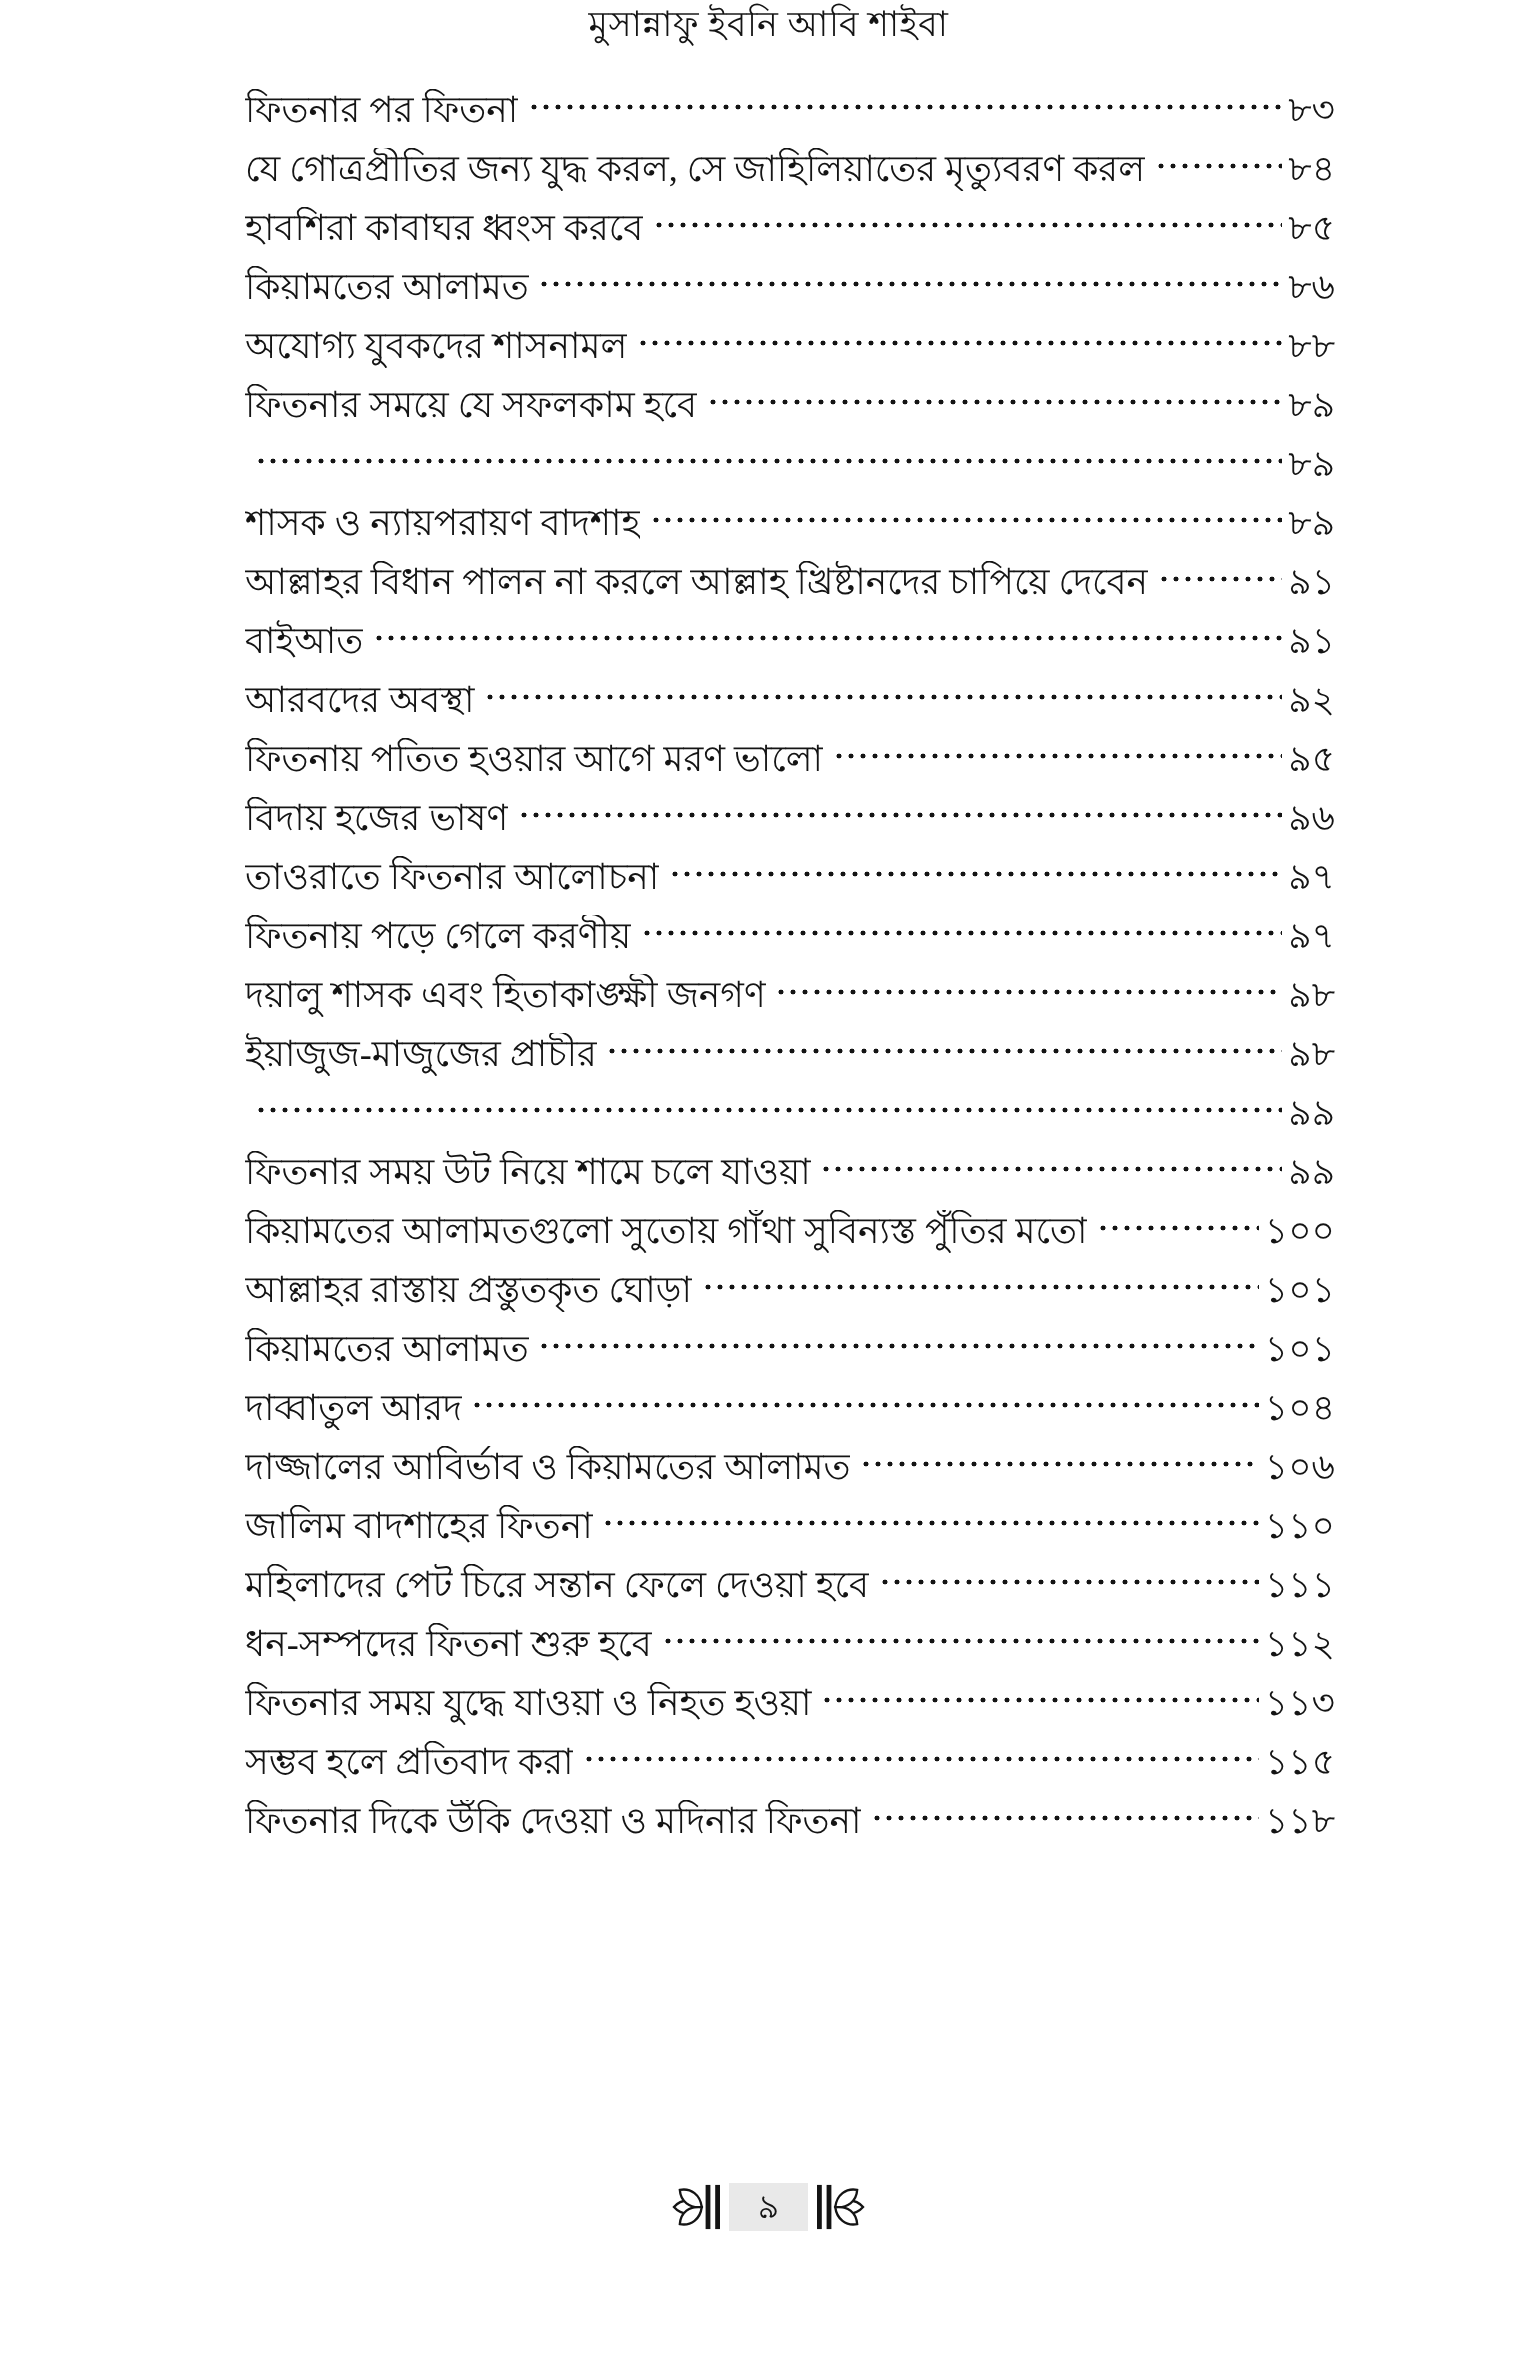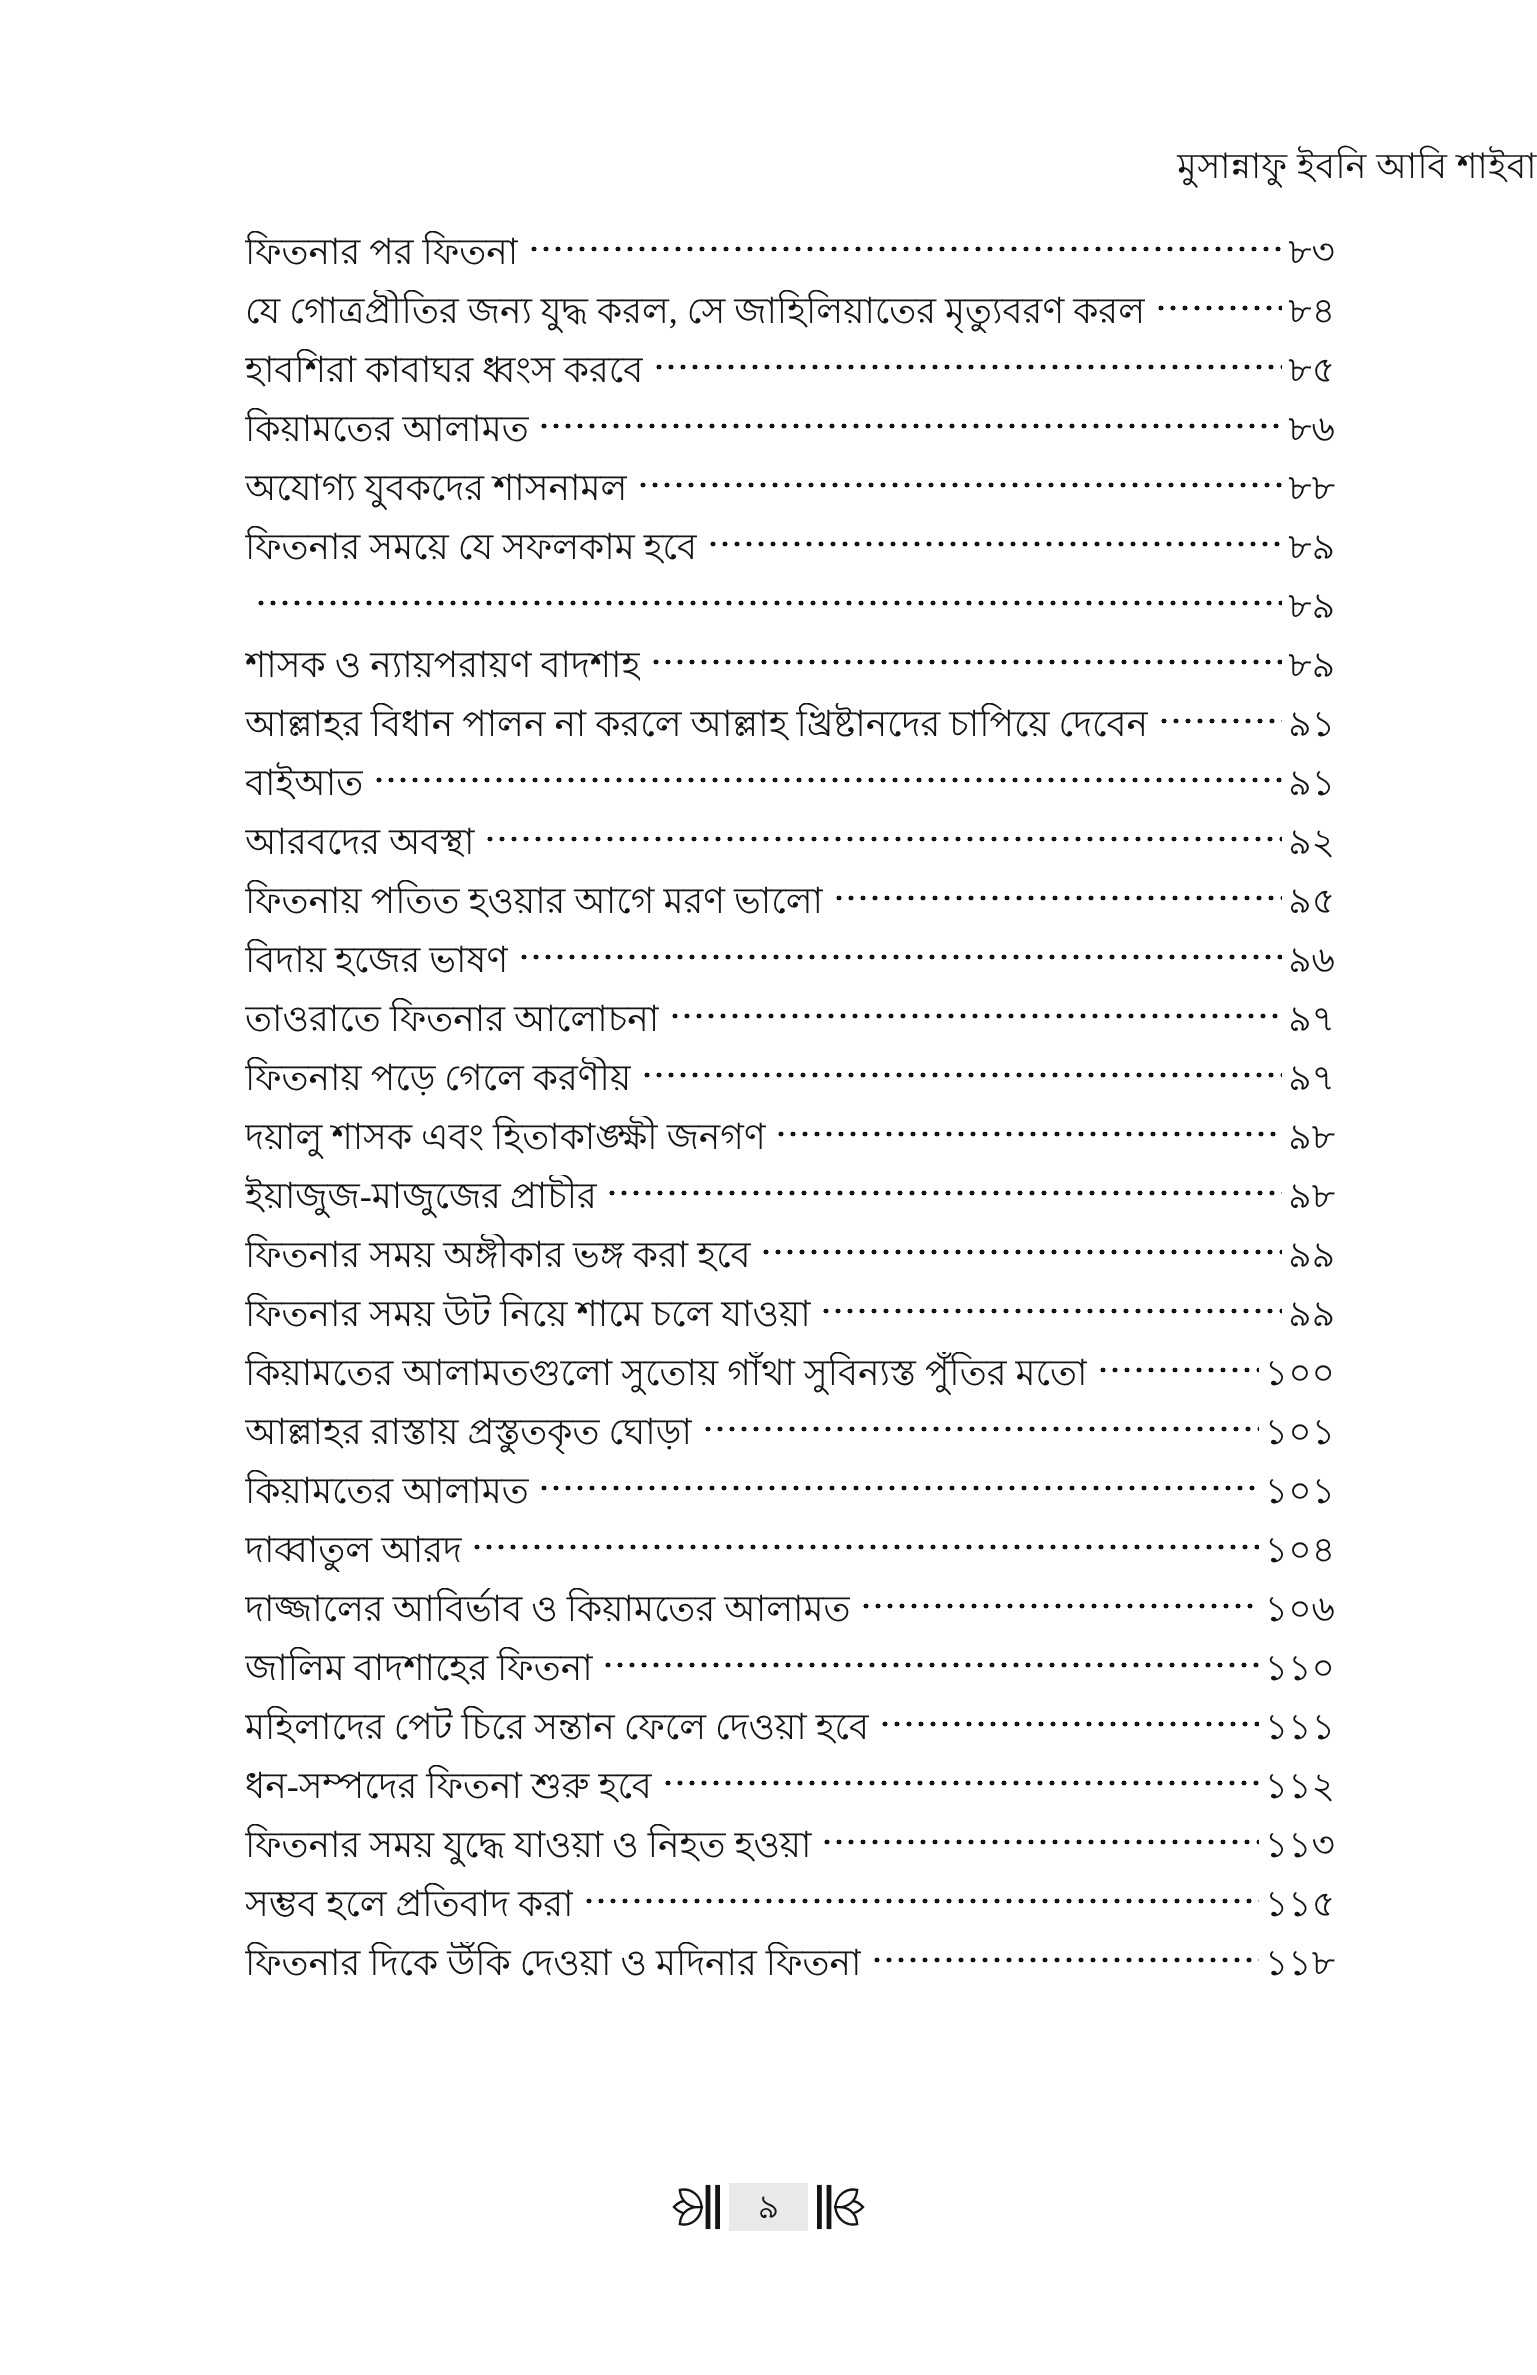--- a/index.html
+++ b/index.html
@@ -7,22 +7,21 @@
     position: relative;
     width: 1537px;
     height: 2376px;
     margin: 0 auto;
     background: #ffffff;
     font-family: "Liberation Serif", "DejaVu Serif", serif;
     color: #141414;
     overflow: hidden;
   }
   .header-title {
-    padding-top: 142px;
-    text-align: right;
+    text-align: center;
     font-size: 35px;
     line-height: 50px;
     letter-spacing: 0.5px;
   }
   .toc {
     margin: 31px 202px 0 245px;
   }
   .toc-row {
     display: flex;
     align-items: center;
@@ -173,21 +172,20 @@
         <span class="toc-page">৯৮</span>
       </div>
 
       <div class="toc-row">
         <span class="toc-title">ইয়াজুজ-মাজুজের প্রাচীর</span>
         <span class="leader"></span>
         <span class="toc-page">৯৮</span>
       </div>
 
       <div class="toc-row">
-        <span class="toc-title">ফিতনার সময় অঙ্গীকার ভঙ্গ করা হবে</span>
         <span class="leader"></span>
         <span class="toc-page">৯৯</span>
       </div>
 
       <div class="toc-row">
         <span class="toc-title">ফিতনার সময় উট নিয়ে শামে চলে যাওয়া</span>
         <span class="leader"></span>
         <span class="toc-page">৯৯</span>
       </div>
 

